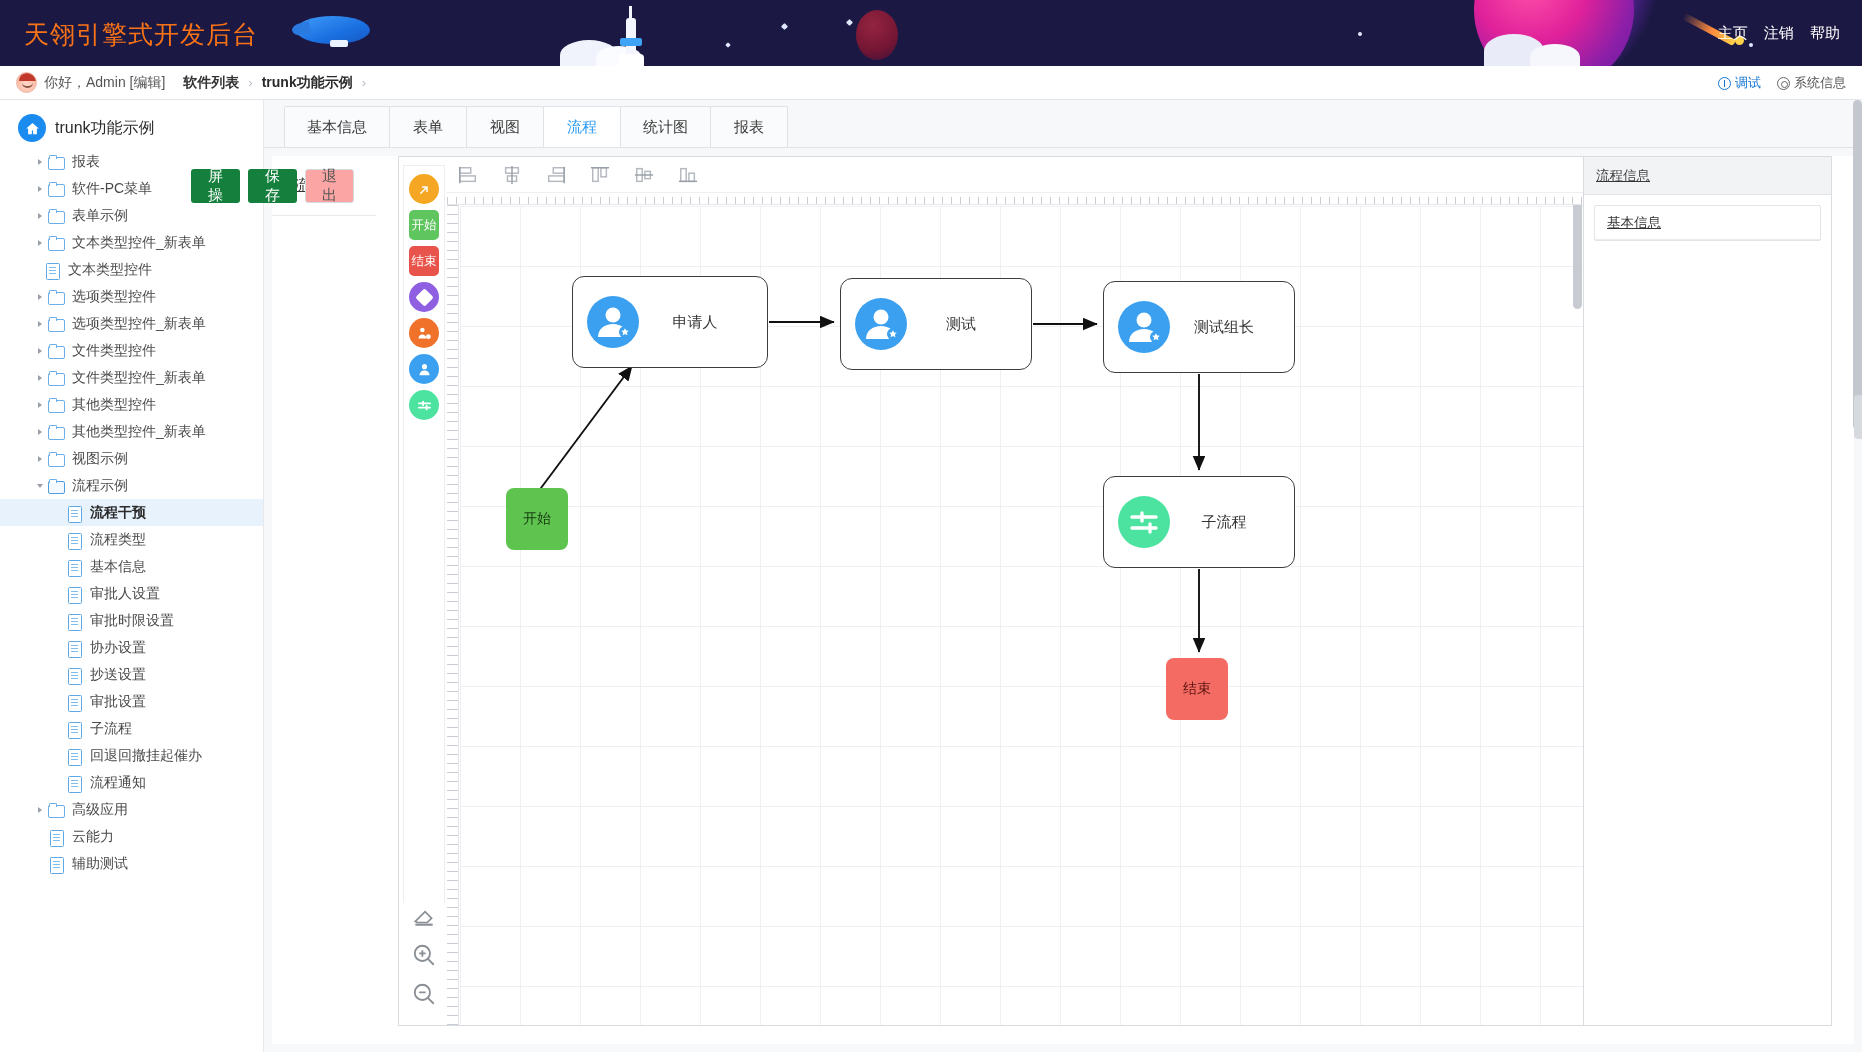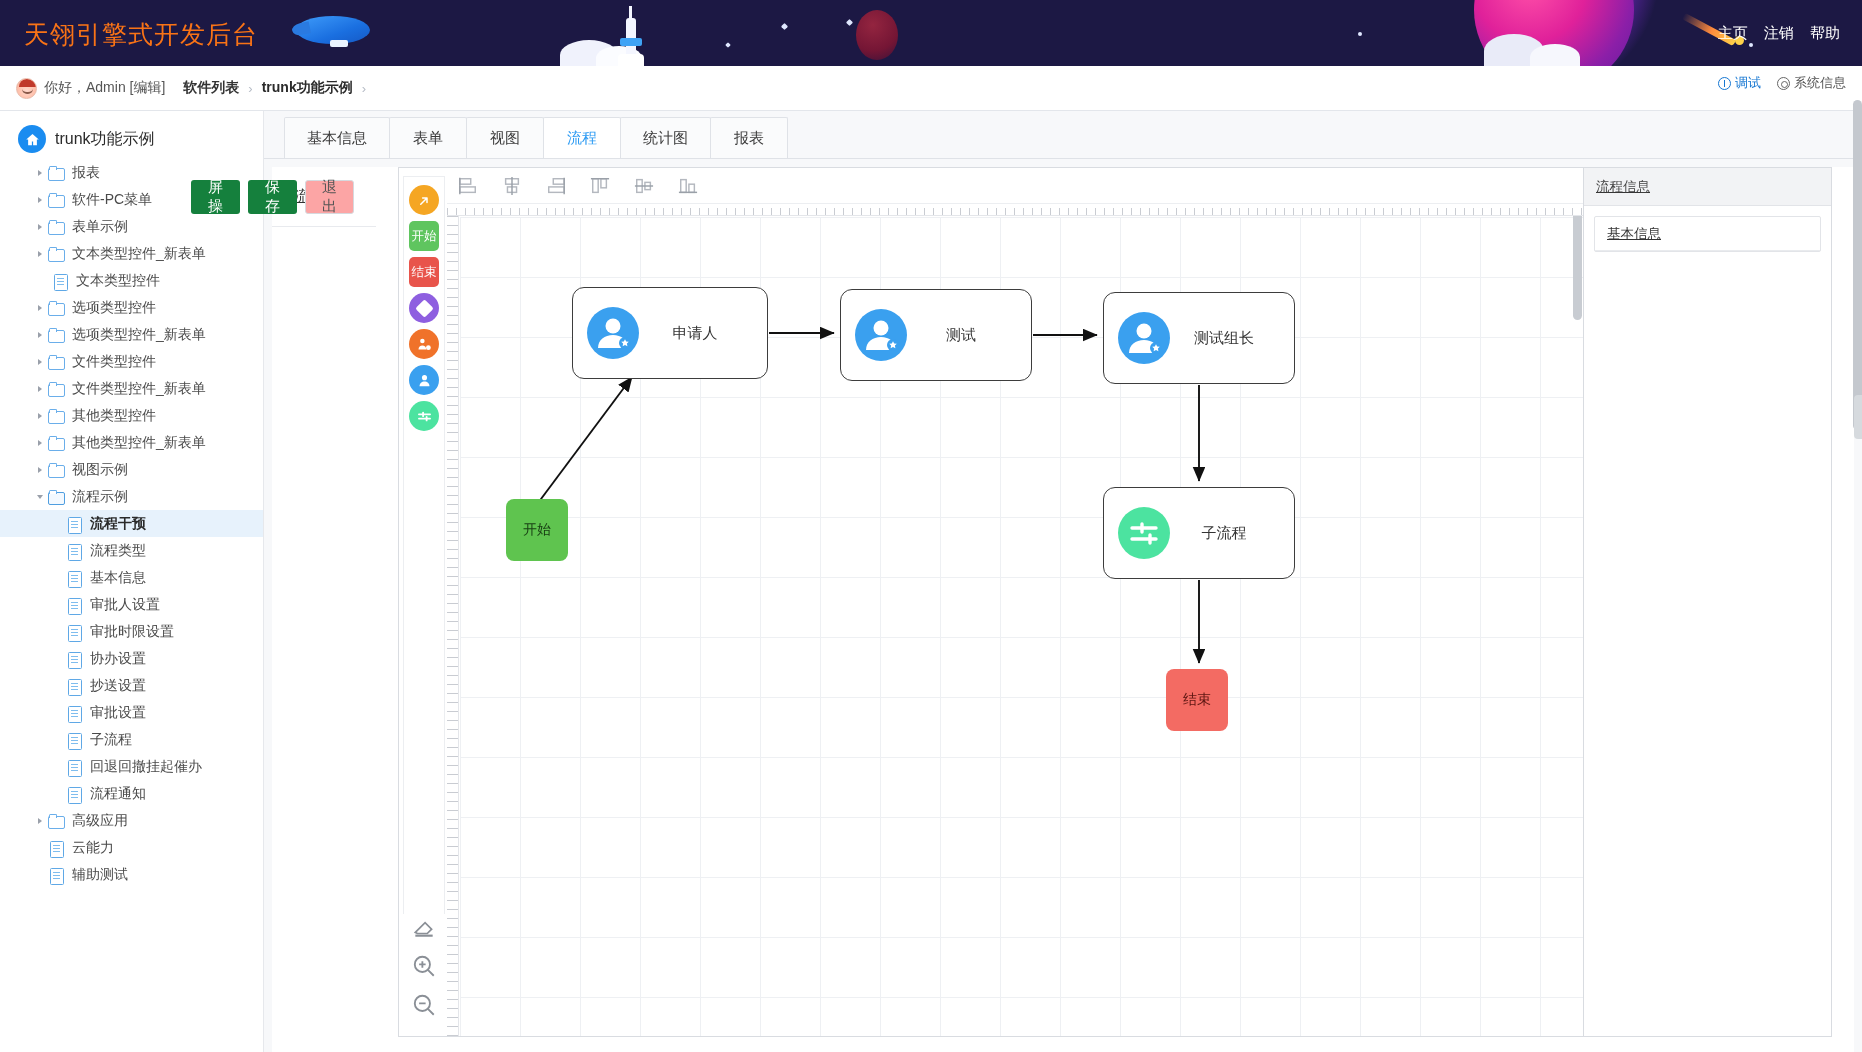--- a/index.html
+++ b/index.html
@@ -61,21 +61,21 @@
     position:absolute; left:24px; top:18px; color:#f97316;
     font-size:25px; letter-spacing:1px; font-weight:400; z-index:4;
   }
   .banner-links{
     position:absolute; right:22px; top:24px; z-index:4; color:#fff; font-size:15px;
   }
   .banner-links a{color:#fff;text-decoration:none;margin-left:12px;}
 
   
   .crumbbar{
-    height:45px; border-bottom:1px solid #e3e6eb; background:#fff;
+    height:34px; border-bottom:1px solid #e3e6eb; background:#fff;
     display:flex; align-items:center; padding:0 16px; position:relative;
   }
   .avatar{
     width:21px;height:21px;border-radius:50%;margin-right:7px;
     background:radial-gradient(circle at 50% 62%, #ffd9cd 0%, #ffc0ab 55%, #f3a78e 100%);
     border:1px solid #e8b9a8; position:relative; overflow:hidden; flex:none;
   }
   .avatar:before{content:"";position:absolute;left:2px;top:0;width:17px;height:8px;background:#c0392b;border-radius:8px 8px 0 0;}
   .avatar:after{content:"";position:absolute;left:5px;top:10px;width:11px;height:3px;border-bottom:2px solid #8a5a4a;border-radius:0 0 6px 6px;}
   .hello{color:#555;font-size:14px;margin-right:18px;}
@@ -312,21 +312,21 @@
           <span class="ficon folder"></span>
           <span class="tlabel">表单示例</span>
         </div>
         <div class="tnode" style="padding-left: 32px;">
           <span class="caret ">
             <i></i>
           </span>
           <span class="ficon folder"></span>
           <span class="tlabel">文本类型控件_新表单</span>
         </div>
-        <div class="tnode" style="padding-left: 36px;">
+        <div class="tnode" style="padding-left: 28px;">
           <span class="caret none"></span>
           <span class="ficon doc"></span>
           <span class="tlabel">文本类型控件</span>
         </div>
         <div class="tnode" style="padding-left: 32px;">
           <span class="caret ">
             <i></i>
           </span>
           <span class="ficon folder"></span>
           <span class="tlabel">选项类型控件</span>

